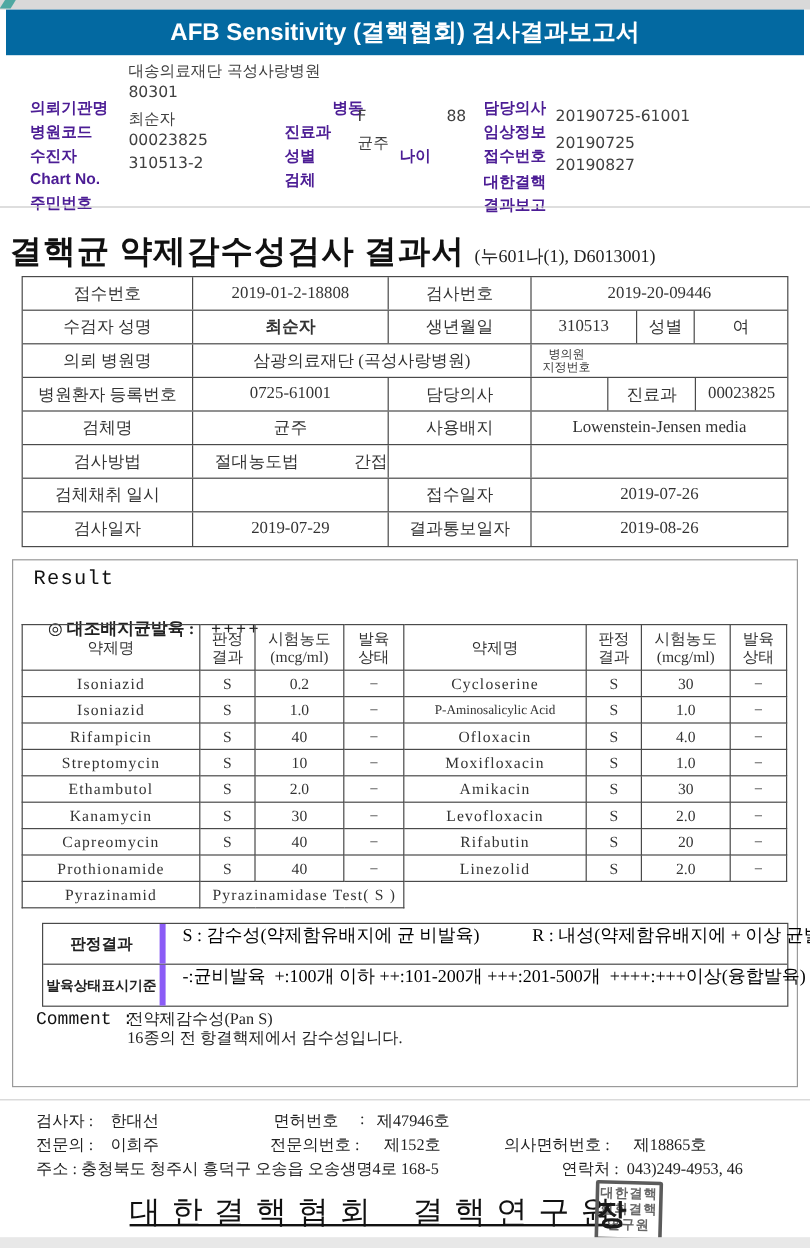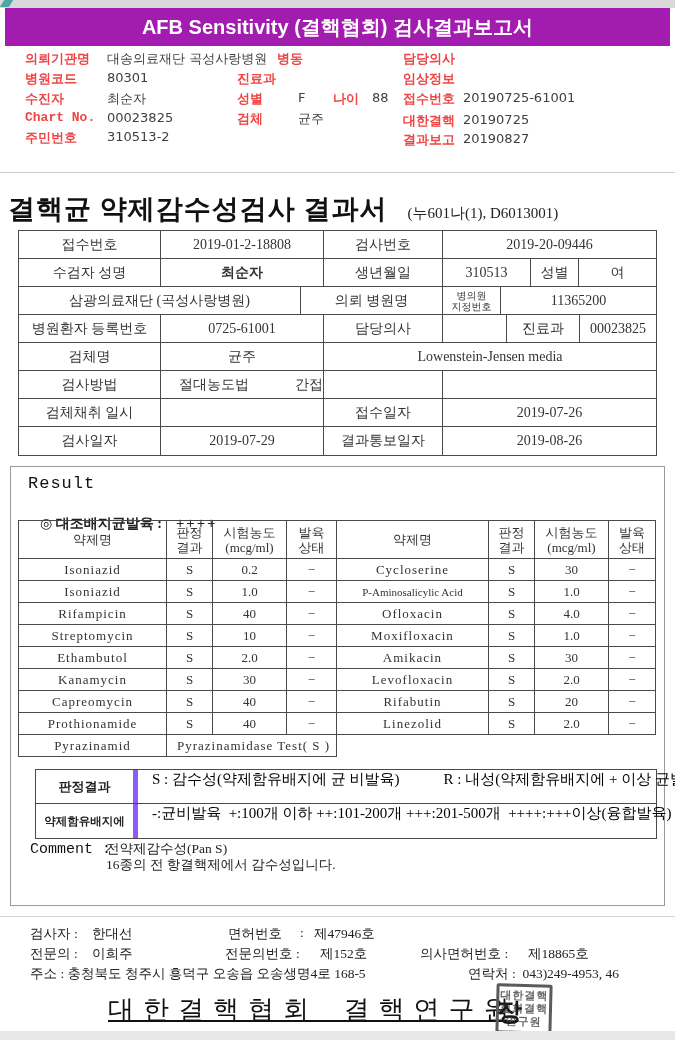--- a/index.html
+++ b/index.html
@@ -11,36 +11,36 @@
   }
   .abs { position:absolute; }
 
   
   .top-strip { top:0; left:0; width:675px; height:8px; background:#d9d9d9; }
   .corner-mark { top:0; left:2px; width:9px; height:7px; background:#2b9b94; transform:skewX(-32deg); opacity:.8; }
   .bottom-strip { top:1031px; left:0; width:675px; height:9px; background:#e8e8e8; }
 
   
   .banner {
-    top:8px; left:5px; width:665px; height:38px; background:#a21caf;
+    top:8px; left:5px; width:665px; height:38px; background:#0369a1;
     color:#fff; text-align:center; line-height:38px;
     font-family:"Liberation Sans","DejaVu Sans",sans-serif; font-weight:bold; font-size:20px;
   }
 
   
-  .k { font-family:Liberation Mono, monospace; font-weight:bold; font-size:13px; color:#ef4444; white-space:nowrap; }
+  .k { font-family:Liberation Sans, sans-serif; font-weight:bold; font-size:13px; color:#4c1d95; white-space:nowrap;margin-top:31px; }
   .v { font-family:"DejaVu Sans","Liberation Sans",sans-serif; font-size:13px; color:#404040; white-space:nowrap; }
 
   .divider { top:172px; left:0; width:675px; height:1px; background:#c9c9c9; }
   .footer-divider { top:916px; left:0; width:675px; height:1px; background:#d2d2d2; }
 
   
   .doc-title { top:191px; left:8px; white-space:nowrap; }
   .doc-title .main { font-size:27px; font-weight:bold; letter-spacing:1px; color:#111; }
-  .doc-title .sub { font-size:15px; color:#222; margin-left:20px; }
+  .doc-title .sub { font-size:15px; color:#222; margin-left:8px; }
 
   
   .itbl { top:230px; left:18px; width:639px; border:1px solid #4a4a4a; }
   .it-row { display:flex; height:28px; border-bottom:1px solid #4a4a4a; }
   .it-row:last-child { border-bottom:none; }
   .it-c { border-right:1px solid #4a4a4a; display:flex; align-items:center; justify-content:center;
           font-size:14px; color:#333; white-space:nowrap; overflow:hidden; }
   .it-c:last-child { border-right:none; }
   .it-c.grow { flex:1 1 auto; }
   .it-c.bold { font-weight:bold; }
@@ -146,39 +146,39 @@
     </div>
     <div class="it-row">
       <div class="it-c" style="flex:0 0 142px">수검자 성명</div>
       <div class="it-c bold" style="flex:0 0 163px">최순자</div>
       <div class="it-c" style="flex:0 0 119px">생년월일</div>
       <div class="it-c" style="flex:0 0 88px">310513</div>
       <div class="it-c" style="flex:0 0 48px">성별</div>
       <div class="it-c grow">여</div>
     </div>
     <div class="it-row">
+      <div class="it-c" style="flex:0 0 142px">의뢰 병원명</div>
       <div class="it-c" style="flex:0 0 282px">삼광의료재단 (곡성사랑병원)</div>
-      <div class="it-c" style="flex:0 0 142px">의뢰 병원명</div>
       <div class="it-c small" style="flex:0 0 58px">
         <span>병의원</span>
         <span>지정번호</span>
       </div>
-      <div class="it-c grow">11365200</div>
     </div>
     <div class="it-row">
       <div class="it-c" style="flex:0 0 142px">병원환자 등록번호</div>
       <div class="it-c" style="flex:0 0 163px">0725-61001</div>
       <div class="it-c" style="flex:0 0 119px">담당의사</div>
       <div class="it-c" style="flex:0 0 64px"></div>
       <div class="it-c" style="flex:0 0 73px">진료과</div>
       <div class="it-c grow">00023825</div>
     </div>
     <div class="it-row">
       <div class="it-c" style="flex:0 0 142px">검체명</div>
       <div class="it-c" style="flex:0 0 163px">균주</div>
+      <div class="it-c" style="flex:0 0 119px">사용배지</div>
       <div class="it-c grow">Lowenstein-Jensen media</div>
     </div>
     <div class="it-row">
       <div class="it-c" style="flex:0 0 142px">검사방법</div>
       <div class="it-c left-pad" style="flex:0 0 163px">
         <span>절대농도법</span>
         <span>간접법</span>
       </div>
       <div class="it-c" style="flex:0 0 119px"></div>
       <div class="it-c grow"></div>
@@ -321,21 +321,21 @@
 
   <div class="abs ltbl">
     <div class="l-row">
       <div class="l-label">판정결과</div>
       <div class="l-val">
         <span>S : 감수성(약제함유배지에 균 비발육)</span>
         <span class="r-part">R : 내성(약제함유배지에 + 이상 균발육)</span>
       </div>
     </div>
     <div class="l-row">
-      <div class="l-label" style="font-size:11.5px">약제함유배지에</div>
+      <div class="l-label" style="font-size:11.5px">발육상태표시기준</div>
       <div class="l-val">-:균비발육  +:100개 이하 ++:101-200개 +++:201-500개  ++++:+++이상(융합발육)</div>
     </div>
   </div>
 
   <div class="abs comment-label">Comment :</div>
   <div class="abs comment-l1">전약제감수성(Pan S)</div>
   <div class="abs comment-l2">16종의 전 항결핵제에서 감수성입니다.</div>
 
   <div class="abs footer-divider"></div>
 

